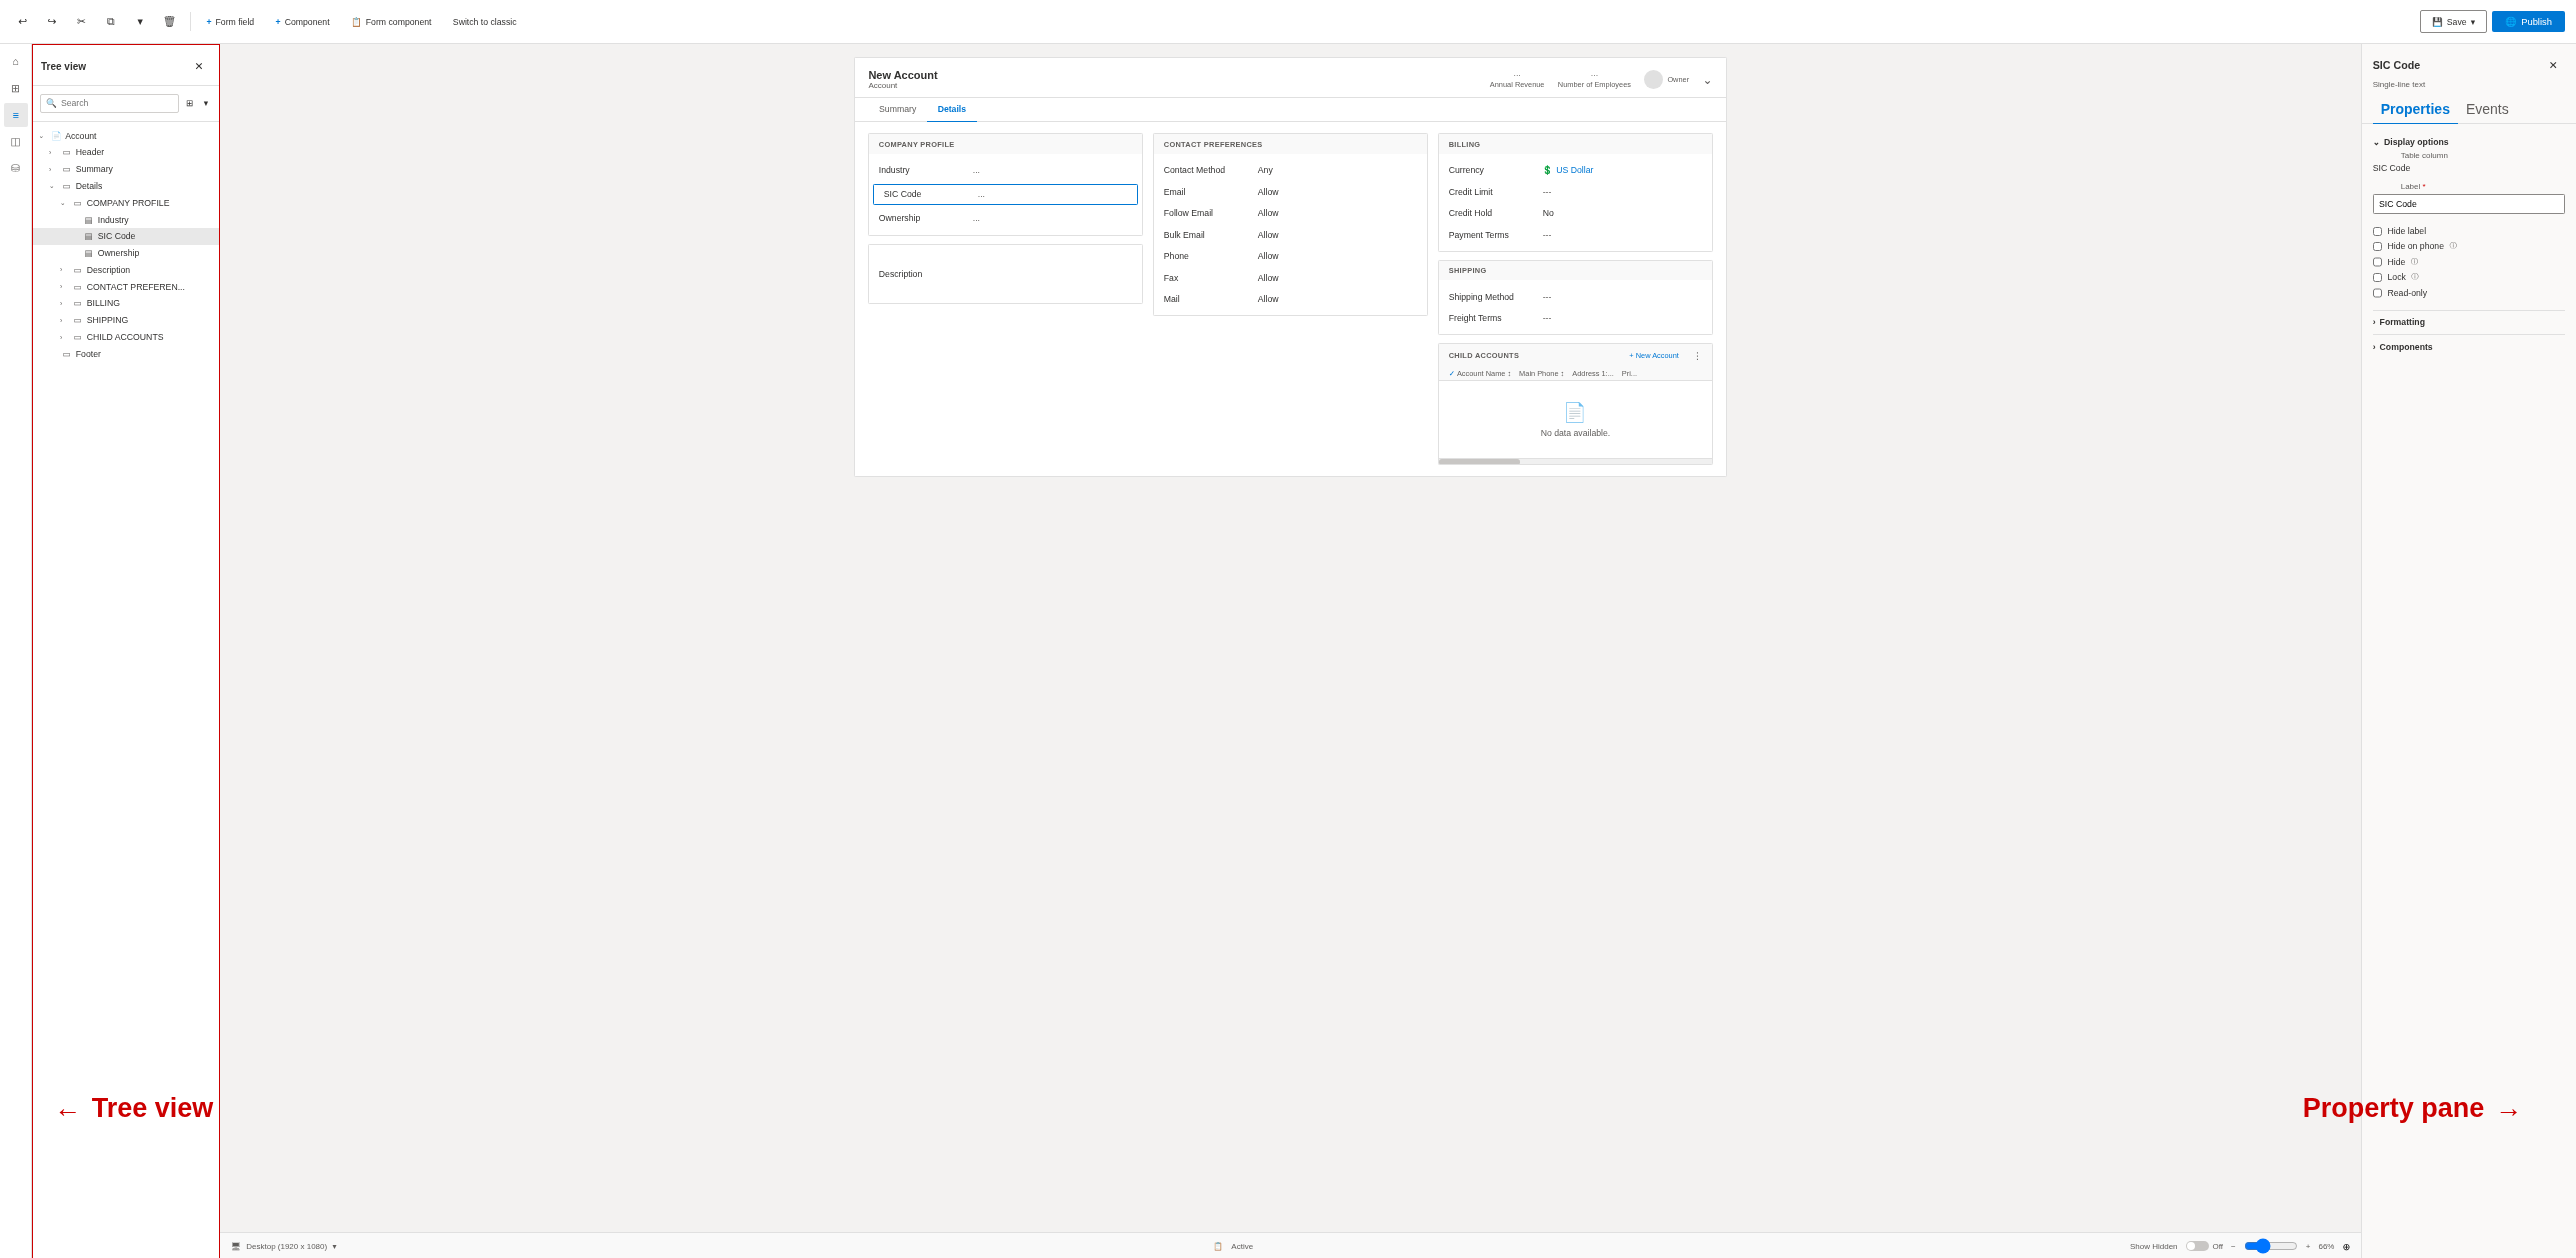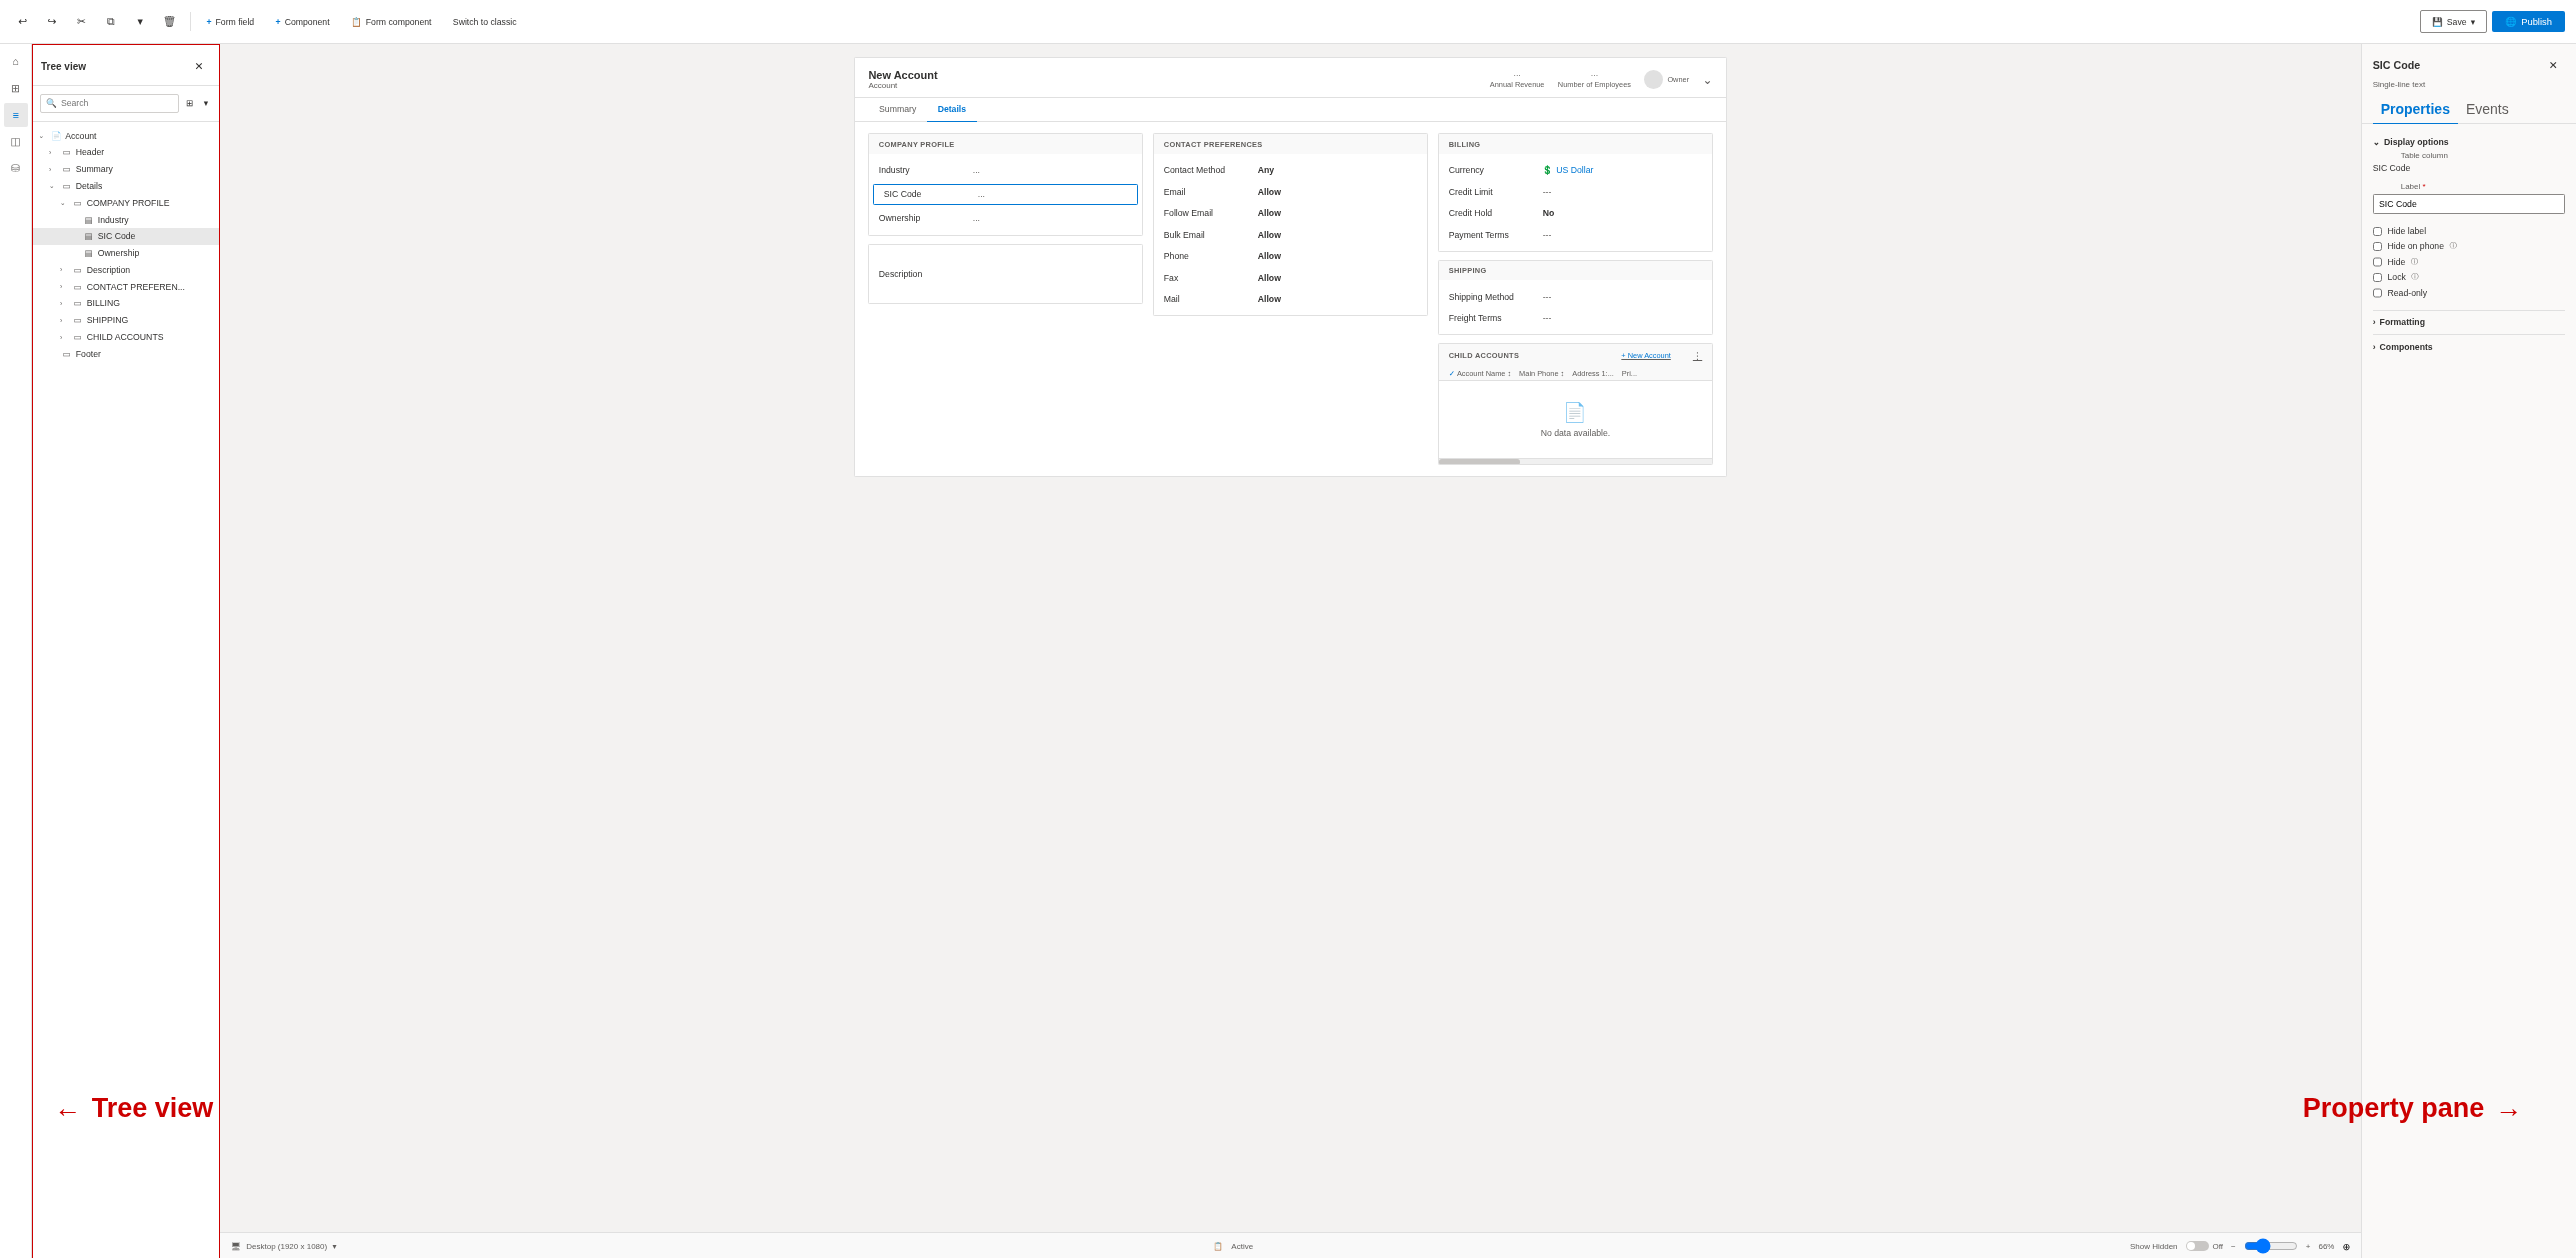--- a/index.html
+++ b/index.html
@@ -120,21 +120,21 @@
       background: #f9f9f9; padding: 5.4px 9.4px; font-size: 7.4px; font-weight: 600;
       color: #605e5c; text-transform: uppercase; letter-spacing: 0.3px;
     }
     .form-section-body { padding: 5.4px 0; }
     .form-field-row {
       display: flex; align-items: center; padding: 4px 9.4px; min-height: 21.5px;
     }
     .form-field-row.highlighted { border: 1.3px solid #0078d4; background: #fff; margin: 2.7px 4px; border-radius: 1.3px; }
     .form-field-name { width: 94px; font-size: 8.7px; color: #323130; flex-shrink: 0; }
     .form-field-value { font-size: 8.7px; color: #605e5c; }
-    .form-field-value.bold { color: #323130; font-weight: 700; }
+    .form-field-value.bold { color: #323130; font-weight: 400; }
 
     
     .child-accounts-section { border: 0.7px solid #e0e0e0; border-radius: 1.3px; overflow: hidden; margin-top: 10.7px; }
 
     
     .canvas-bottom {
       height: 27px; background: #f9f9f9; border-top: 0.7px solid #e0e0e0;
       display: flex; align-items: center; justify-content: space-between;
       padding: 0 10.7px;
     }
@@ -480,21 +480,21 @@
                   <div class="form-field-row">
                     <span class="form-field-name">Freight Terms</span>
                     <span class="form-field-value">---</span>
                   </div>
                 </div>
               </div>
 
               <div class="child-accounts-section" style="margin-top:8px;">
                 <div class="form-section-header" style="display:flex;align-items:center;justify-content:space-between;">
                   <span>CHILD ACCOUNTS</span>
-                  <div style="display:flex;gap:22px;text-decoration:underline;">
+                  <div style="display:flex;gap:14px;">
                     <button style="font-size:7.4px;color:#0078d4;border:none;background:transparent;cursor:pointer;">+ New Account</button>
                     <button style="font-size:9.4px;color:#605e5c;border:none;background:transparent;cursor:pointer;">⋮</button>
                   </div>
                 </div>
                 <div style="background:#f9f9f9;padding:2.7px 9.4px;border-bottom:0.7px solid #e0e0e0;display:flex;gap:8px;align-items:center;font-size:7.4px;color:#605e5c;">
                   <span style="display:flex;align-items:center;gap:2px;">
                     <span style="color:#0078d4;">✓</span>
                     Account Name <span>↕</span>
                   </span>
                   <span>Main Phone <span>↕</span></span>

